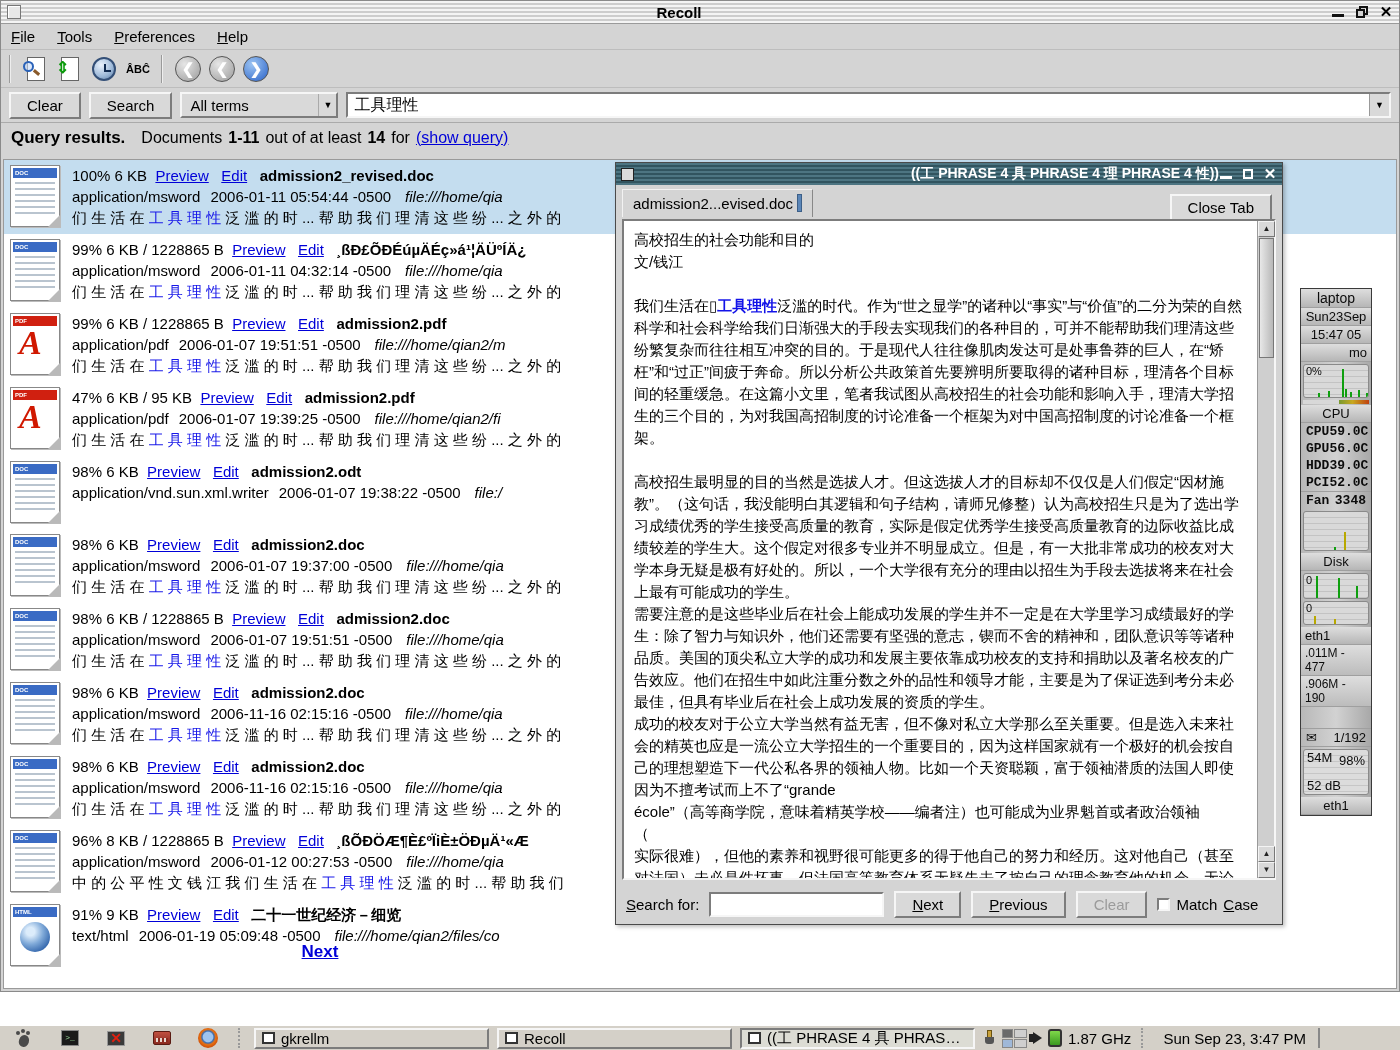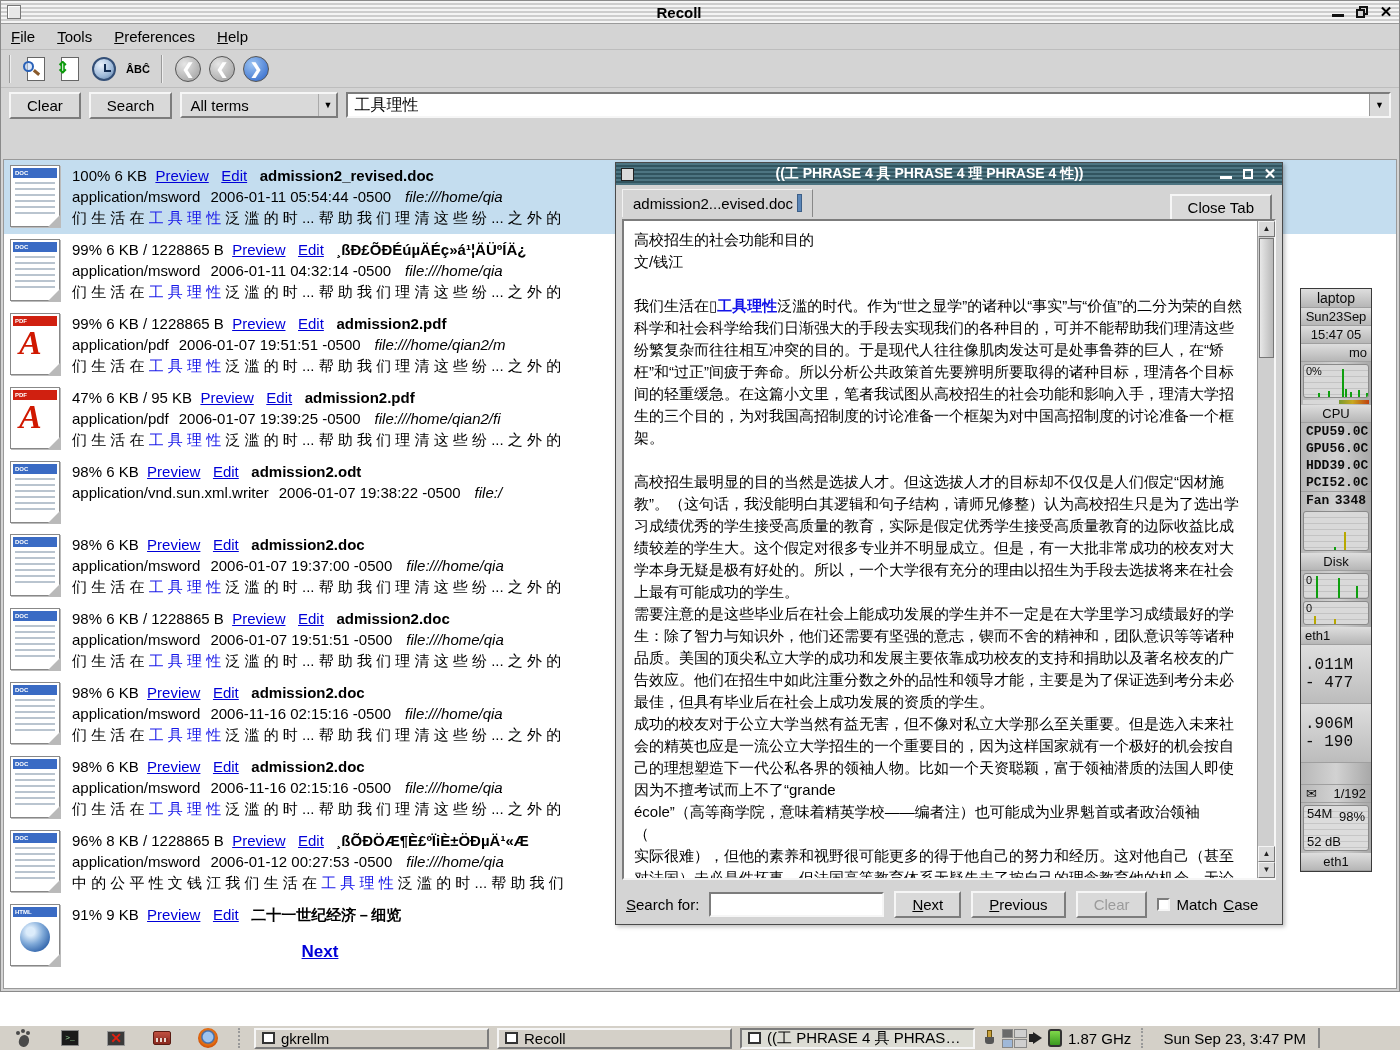--- a/index.html
+++ b/index.html
@@ -65,21 +65,21 @@
 .rtext .furl{font-style:italic}
 .rtext .l2 .mime{margin-right:10px}
 .rtext .l2 .date{margin-right:14px}
 .s-hl{color:#1616e8}
 .next-link{position:absolute;left:0;right:760px;text-align:center;top:782px;font-size:17px;font-weight:bold}
 
 
 .pvwin{position:absolute;left:615px;top:162px;width:668px;height:763px;background:#d4d4d4;border:1px solid #4a4a4a;box-shadow:2px 2px 4px rgba(0,0,0,.25)}
 .pv-titlebar{height:22px;background:repeating-linear-gradient(180deg,#4d7582 0 2px,#31545f 2px 4px);display:flex;align-items:center;padding:0 5px;color:#fff}
 .pv-tbicon{width:13px;height:13px;background:#dcdcdc;border:1px solid #222;margin-right:6px}
-.pv-title{flex:1;text-align:center;font-weight:bold;font-size:14px;white-space:nowrap;overflow:hidden}
+.pv-title{flex:1;text-align:right;font-weight:bold;font-size:14px;white-space:nowrap;overflow:hidden}
 .pv-btns{display:flex;gap:8px;align-items:center}
 .pv-btns .wbtn .bar{background:#fff}
 .pv-btns .wbtn .boxw{position:absolute;left:2px;top:2px;width:10px;height:10px;border:2px solid #fff}
 .pv-btns .close{color:#fff}
 .pv-tabbar{height:32px;display:flex;align-items:flex-end;padding:4px 6px 0 6px;position:relative}
 .pv-tab{background:#d4d4d4;border:1px solid #888;border-bottom:none;border-top-color:#f2f2f2;border-left-color:#f2f2f2;padding:4px 10px 5px 10px;font-size:15px;display:flex;align-items:center;gap:4px}
 .pv-tab .tab-ind{width:5px;height:18px;background:#5b86b8;border:1px solid #3c5f88}
 .pv-closetab{position:absolute;right:10px;top:9px}
 .pv-text{position:absolute;left:6px;right:6px;top:56px;bottom:44px;border:2px solid;border-color:#7c7c7c #f6f6f6 #f6f6f6 #7c7c7c;background:#fff;display:flex}
 .pv-body{flex:1;padding:8px 10px;font-size:15px;line-height:22px;white-space:pre-wrap;overflow:hidden;color:#000}
@@ -104,21 +104,21 @@
 .g-row{padding:1px 4px;text-align:center;border-bottom:1px solid #9f9f9f;background:linear-gradient(180deg,#dedede,#b6b6b6)}
 .g-left{text-align:left}.g-right{text-align:right}
 .g-host{font-size:14px}
 .g-chart{height:34px;margin:2px 2px;background:repeating-linear-gradient(180deg,#d9d9d9 0 5px,#c3c3c3 5px 6px);border:1px solid #8a8a8a;border-radius:3px;position:relative;overflow:hidden}
 .g-chart .lab{position:absolute;left:2px;top:0;font-size:11px}
 .spk{position:absolute;bottom:0;width:2px;background:#0f9f0f}
 .spk.y{background:#b8a800}
 .g-krell{height:4px;margin:0 2px 1px 2px;background:linear-gradient(90deg,#d8d8d8 55%,#7a9a30 55%,#c8a820 75%,#c04010)}
 .g-srow{display:flex;justify-content:space-between;padding:0 5px;font-family:"Liberation Mono",monospace;font-size:13px;line-height:17px;font-weight:bold}
 .g-sec{border-bottom:1px solid #9f9f9f}
-.g-net{display:flex;justify-content:space-between;padding:11px 4px;font-family:Liberation Mono, monospace;font-size:16px;background:linear-gradient(180deg,#dedede,#bcbcbc);border-bottom:1px solid #9f9f9f}
+.g-net{display:flex;justify-content:space-between;padding:1px 4px;font-family:Liberation Sans, sans-serif;font-size:12px;background:linear-gradient(180deg,#dedede,#bcbcbc);border-bottom:1px solid #9f9f9f}
 .g-mail{display:flex;justify-content:space-between;align-items:center;padding:1px 5px;border-bottom:1px solid #9f9f9f}
 .g-big{height:46px;margin:2px;background:repeating-linear-gradient(180deg,#dcdcdc 0 5px,#c6c6c6 5px 6px);border:1px solid #8a8a8a;border-radius:3px;position:relative;font-size:13px}
 .g-big .ul{position:absolute;left:3px;top:0}
 .g-big .ur{position:absolute;right:3px;top:3px}
 .g-big .bl{position:absolute;left:3px;bottom:1px}
 .g-blank{height:22px;border-bottom:1px solid #9f9f9f}
 
 
 .taskbar{position:absolute;left:0;bottom:0;width:1400px;height:25px;background:#d4d0c8;border-top:1px solid #fff;display:flex;align-items:center;padding:0 4px;gap:6px}
 .launch{width:40px;height:22px;display:flex;align-items:center;justify-content:center;cursor:pointer}
@@ -214,20 +214,29 @@
       <button class="btn">Search</button>
       <div class="combo">
         <span>All terms</span>
         <span class="dn">▼</span>
       </div>
       <div class="qcombo">
         <input value="工具理性" style="">
         <div class="dnb">▼</div>
       </div>
     </div>
+    <div class="qheader">
+      <span class="qtitle">Query results.</span>
+      <span>Documents</span>
+      <b>1-11</b>
+      <span>out of at least</span>
+      <b>14</b>
+      <span>for</span>
+      <a class="link">(show query)</a>
+    </div>
     <div class="results-panel">
       <div id="results">
   <div class="row sel">
     <div class="ficon doc">
       <div class="fi-head">DOC</div>
       <div class="fi-lines"></div>
 
       <div class="fi-fold"></div>
     </div>
     <div class="rtext">
@@ -459,20 +468,23 @@
 
       <span class="fi-globe"></span>
       <div class="fi-fold"></div>
     </div>
     <div class="rtext">
       <div class="l1">
         <span class="meta">91% 9 KB</span>&nbsp;
         <a class="link lnk-p">Preview</a>&nbsp;&nbsp;
         <a class="link lnk-e">Edit</a>&nbsp;&nbsp;
         <span class="fname">二十一世纪经济－细览</span>
+      </div>
+      <div class="l2">
+        <span class="mime">text/html</span><span class="date">2006-01-19 05:09:48 -0500</span><i class="furl">file:///home/qian2/files/co</i>
       </div>
     </div>
   </div>
 </div>
       <a class="next-link link">Next</a>
     </div>
   </div>
 
   <div class="pvwin">
     <div class="pv-titlebar">

